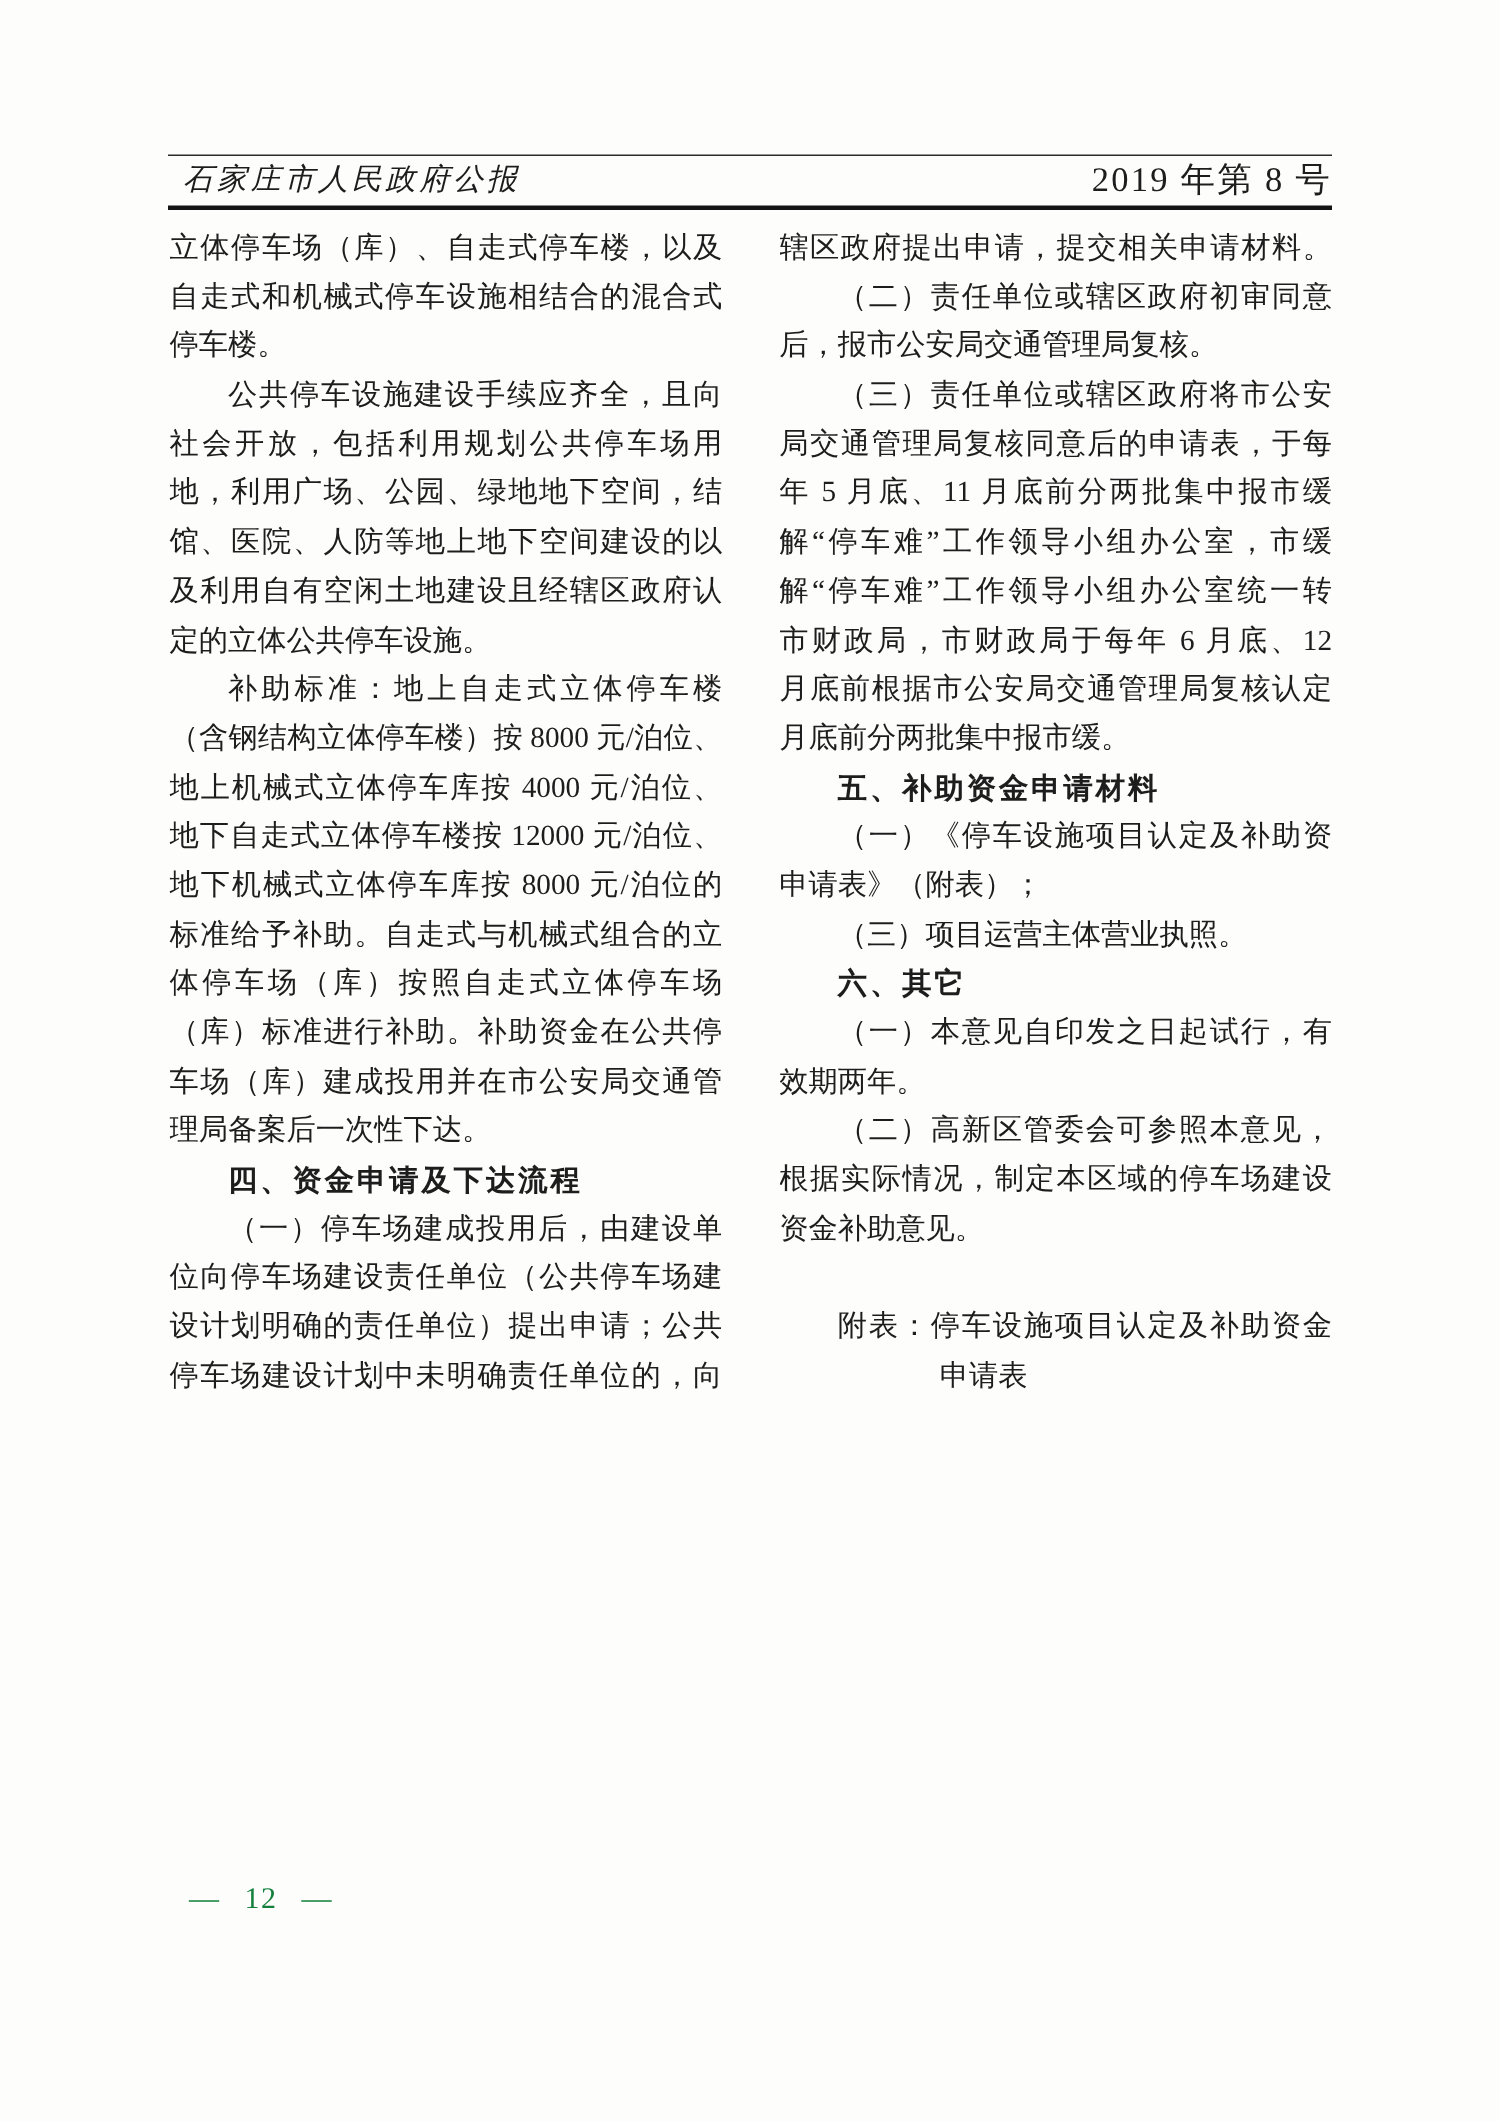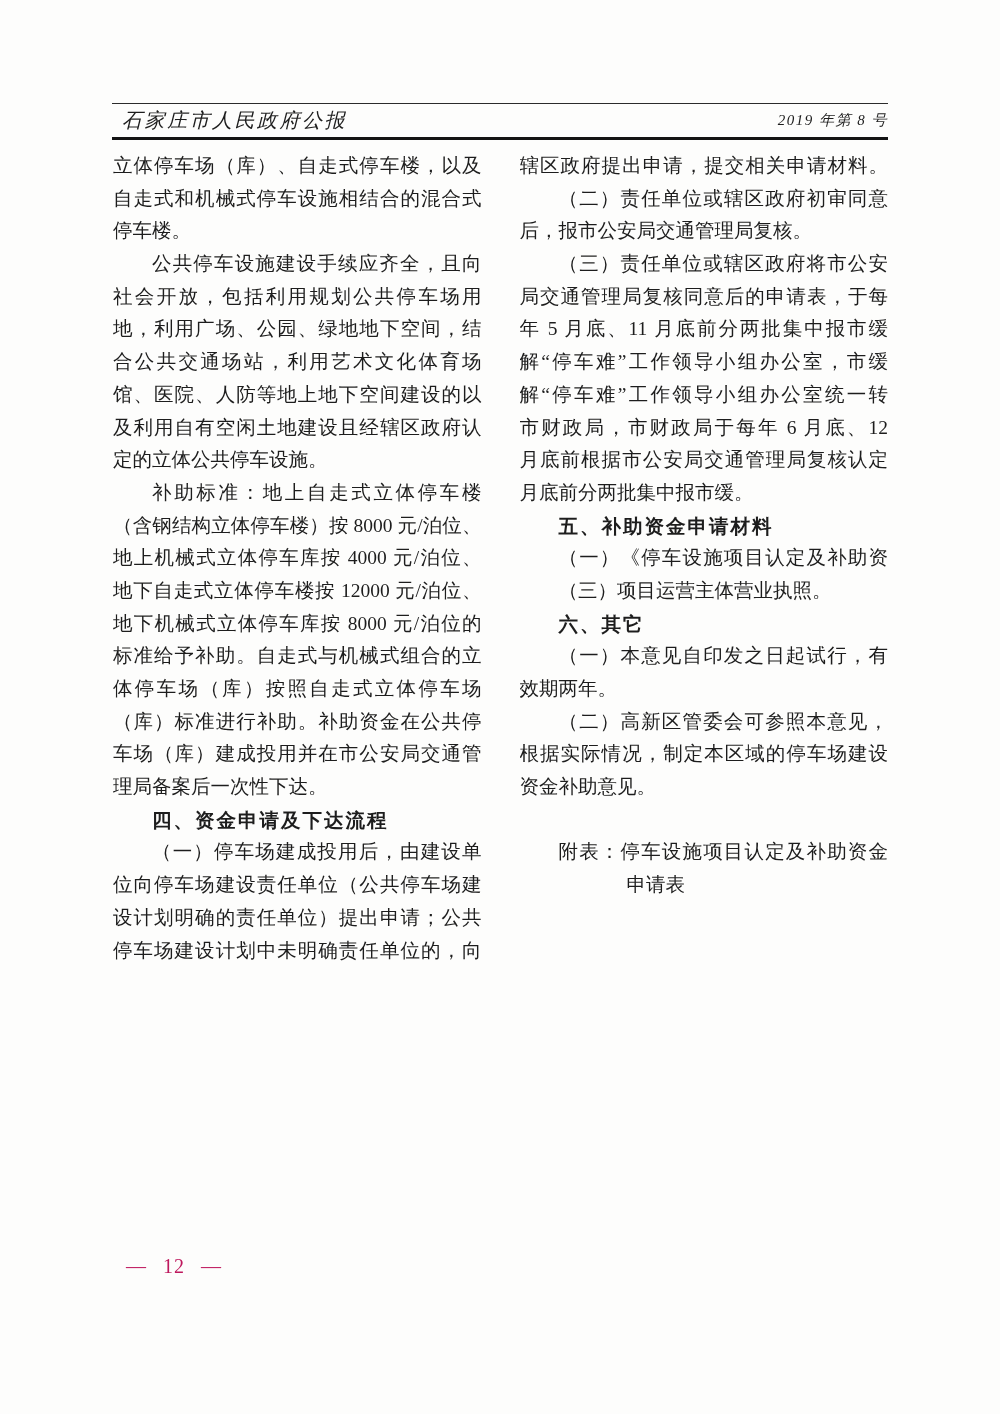--- a/index.html
+++ b/index.html
@@ -39,24 +39,23 @@
     align-items: center;
   }
   .pub-title {
     font-size: 20px;
     font-style: italic;
     letter-spacing: 2.5px;
     padding-left: 10px;
     line-height: 26px;
   }
   .issue-no {
-    font-size: 15px;
+    font-size: 23px;
     letter-spacing: 1.5px;
     line-height: 26px;
-    font-style: italic;
   }
   .cols {
     position: absolute;
     left: 113px;
     top: 150px;
     width: 775px;
     display: flex;
     gap: 38px;
   }
   .col { width: 376px; }
@@ -77,21 +76,21 @@
     font-weight: bold;
     letter-spacing: 2px;
   }
   .page-footer {
     position: absolute;
     left: 126px;
     top: 1255px;
     font-size: 20px;
     letter-spacing: 1px;
     word-spacing: 10px;
-    color: #be185d;
+    color: #15803d;
   }
 </style>
 </head>
 <body>
 
 <div class="page">
 
   <div class="rule-thin"></div>
 
   <div class="header-row">
@@ -102,21 +101,20 @@
   <div class="rule-thick"></div>
 
   <div class="cols">
     <div class="col">
         <div class="ln j">立体停车场（库）、自走式停车楼，以及</div>
         <div class="ln j">自走式和机械式停车设施相结合的混合式</div>
         <div class="ln">停车楼。</div>
         <div class="ln j i1">公共停车设施建设手续应齐全，且向</div>
         <div class="ln j">社会开放，包括利用规划公共停车场用</div>
         <div class="ln j">地，利用广场、公园、绿地地下空间，结</div>
-        <div class="ln j">合公共交通场站，利用艺术文化体育场</div>
         <div class="ln j">馆、医院、人防等地上地下空间建设的以</div>
         <div class="ln j">及利用自有空闲土地建设且经辖区政府认</div>
         <div class="ln">定的立体公共停车设施。</div>
         <div class="ln j i1">补助标准：地上自走式立体停车楼</div>
         <div class="ln j">（含钢结构立体停车楼）按 8000 元/泊位、</div>
         <div class="ln j">地上机械式立体停车库按 4000 元/泊位、</div>
         <div class="ln j">地下自走式立体停车楼按 12000 元/泊位、</div>
         <div class="ln j">地下机械式立体停车库按 8000 元/泊位的</div>
         <div class="ln j">标准给予补助。自走式与机械式组合的立</div>
         <div class="ln j">体停车场（库）按照自走式立体停车场</div>
@@ -136,20 +134,21 @@
         <div class="ln j i1">（三）责任单位或辖区政府将市公安</div>
         <div class="ln j">局交通管理局复核同意后的申请表，于每</div>
         <div class="ln j">年 5 月底、11 月底前分两批集中报市缓</div>
         <div class="ln j">解“停车难”工作领导小组办公室，市缓</div>
         <div class="ln j">解“停车难”工作领导小组办公室统一转</div>
         <div class="ln j">市财政局，市财政局于每年 6 月底、12</div>
         <div class="ln j">月底前根据市公安局交通管理局复核认定</div>
         <div class="ln">月底前分两批集中报市缓。</div>
         <div class="ln h i1">五、补助资金申请材料</div>
         <div class="ln j i1">（一）《停车设施项目认定及补助资金</div>
+        <div class="ln">申请表》（附表）；</div>
         <div class="ln i1">（三）项目运营主体营业执照。</div>
         <div class="ln h i1">六、其它</div>
         <div class="ln j i1">（一）本意见自印发之日起试行，有</div>
         <div class="ln">效期两年。</div>
         <div class="ln j i1">（二）高新区管委会可参照本意见，</div>
         <div class="ln j">根据实际情况，制定本区域的停车场建设</div>
         <div class="ln">资金补助意见。</div>
         <div class="ln"></div>
         <div class="ln j i1">附表：停车设施项目认定及补助资金</div>
         <div class="ln i2">申请表</div>

